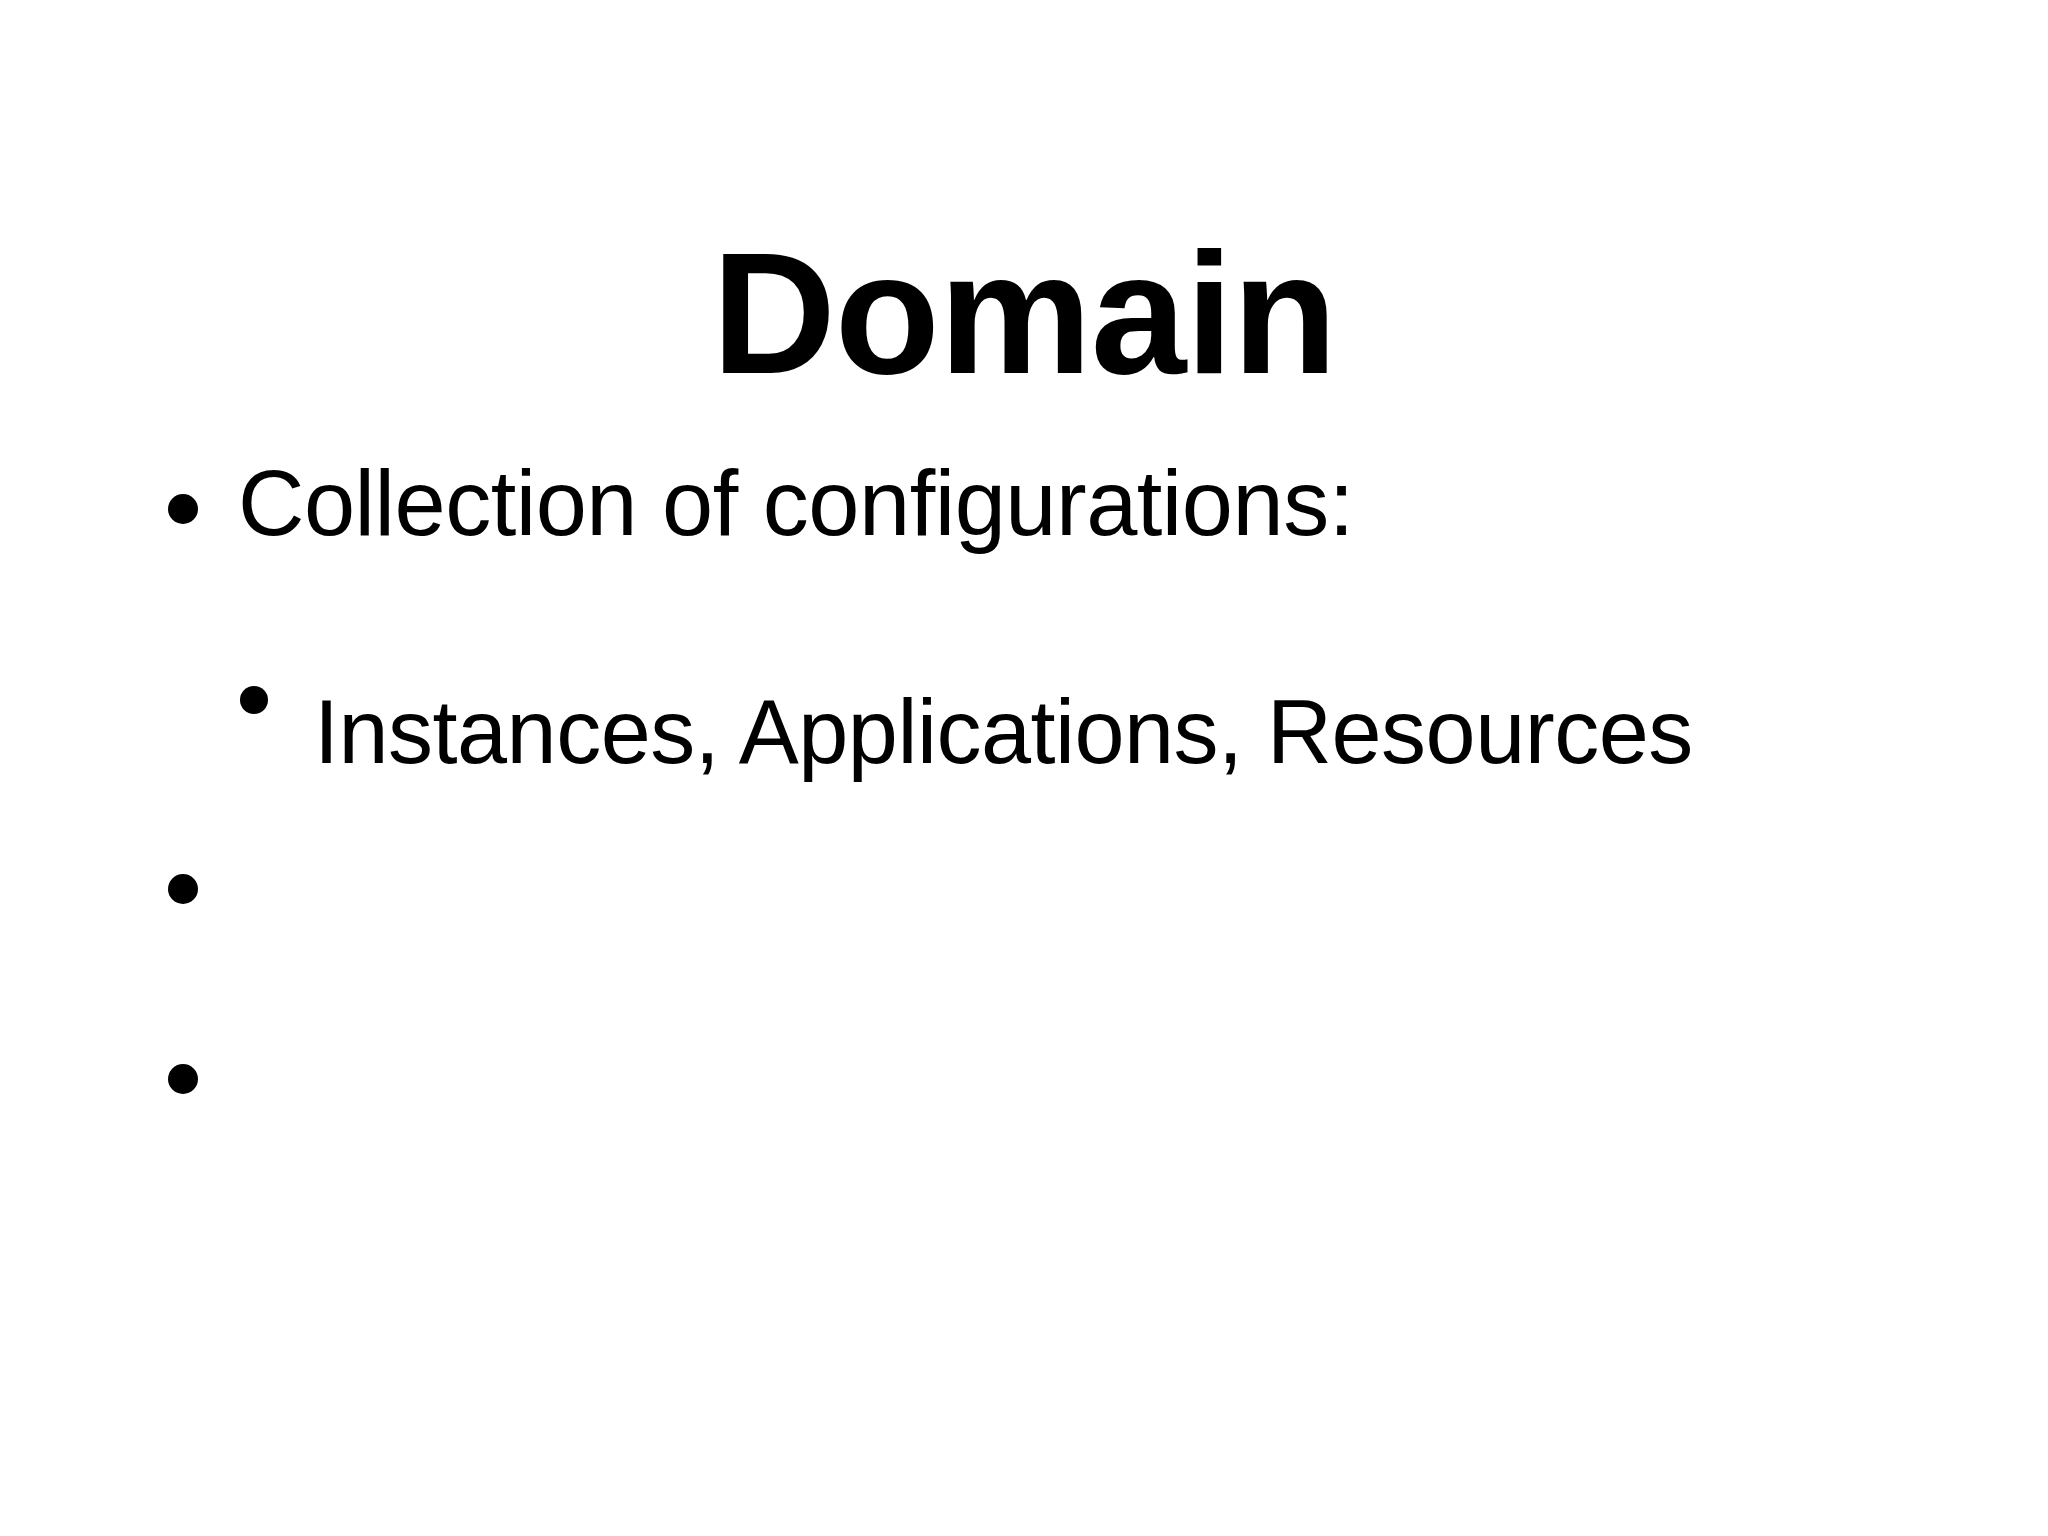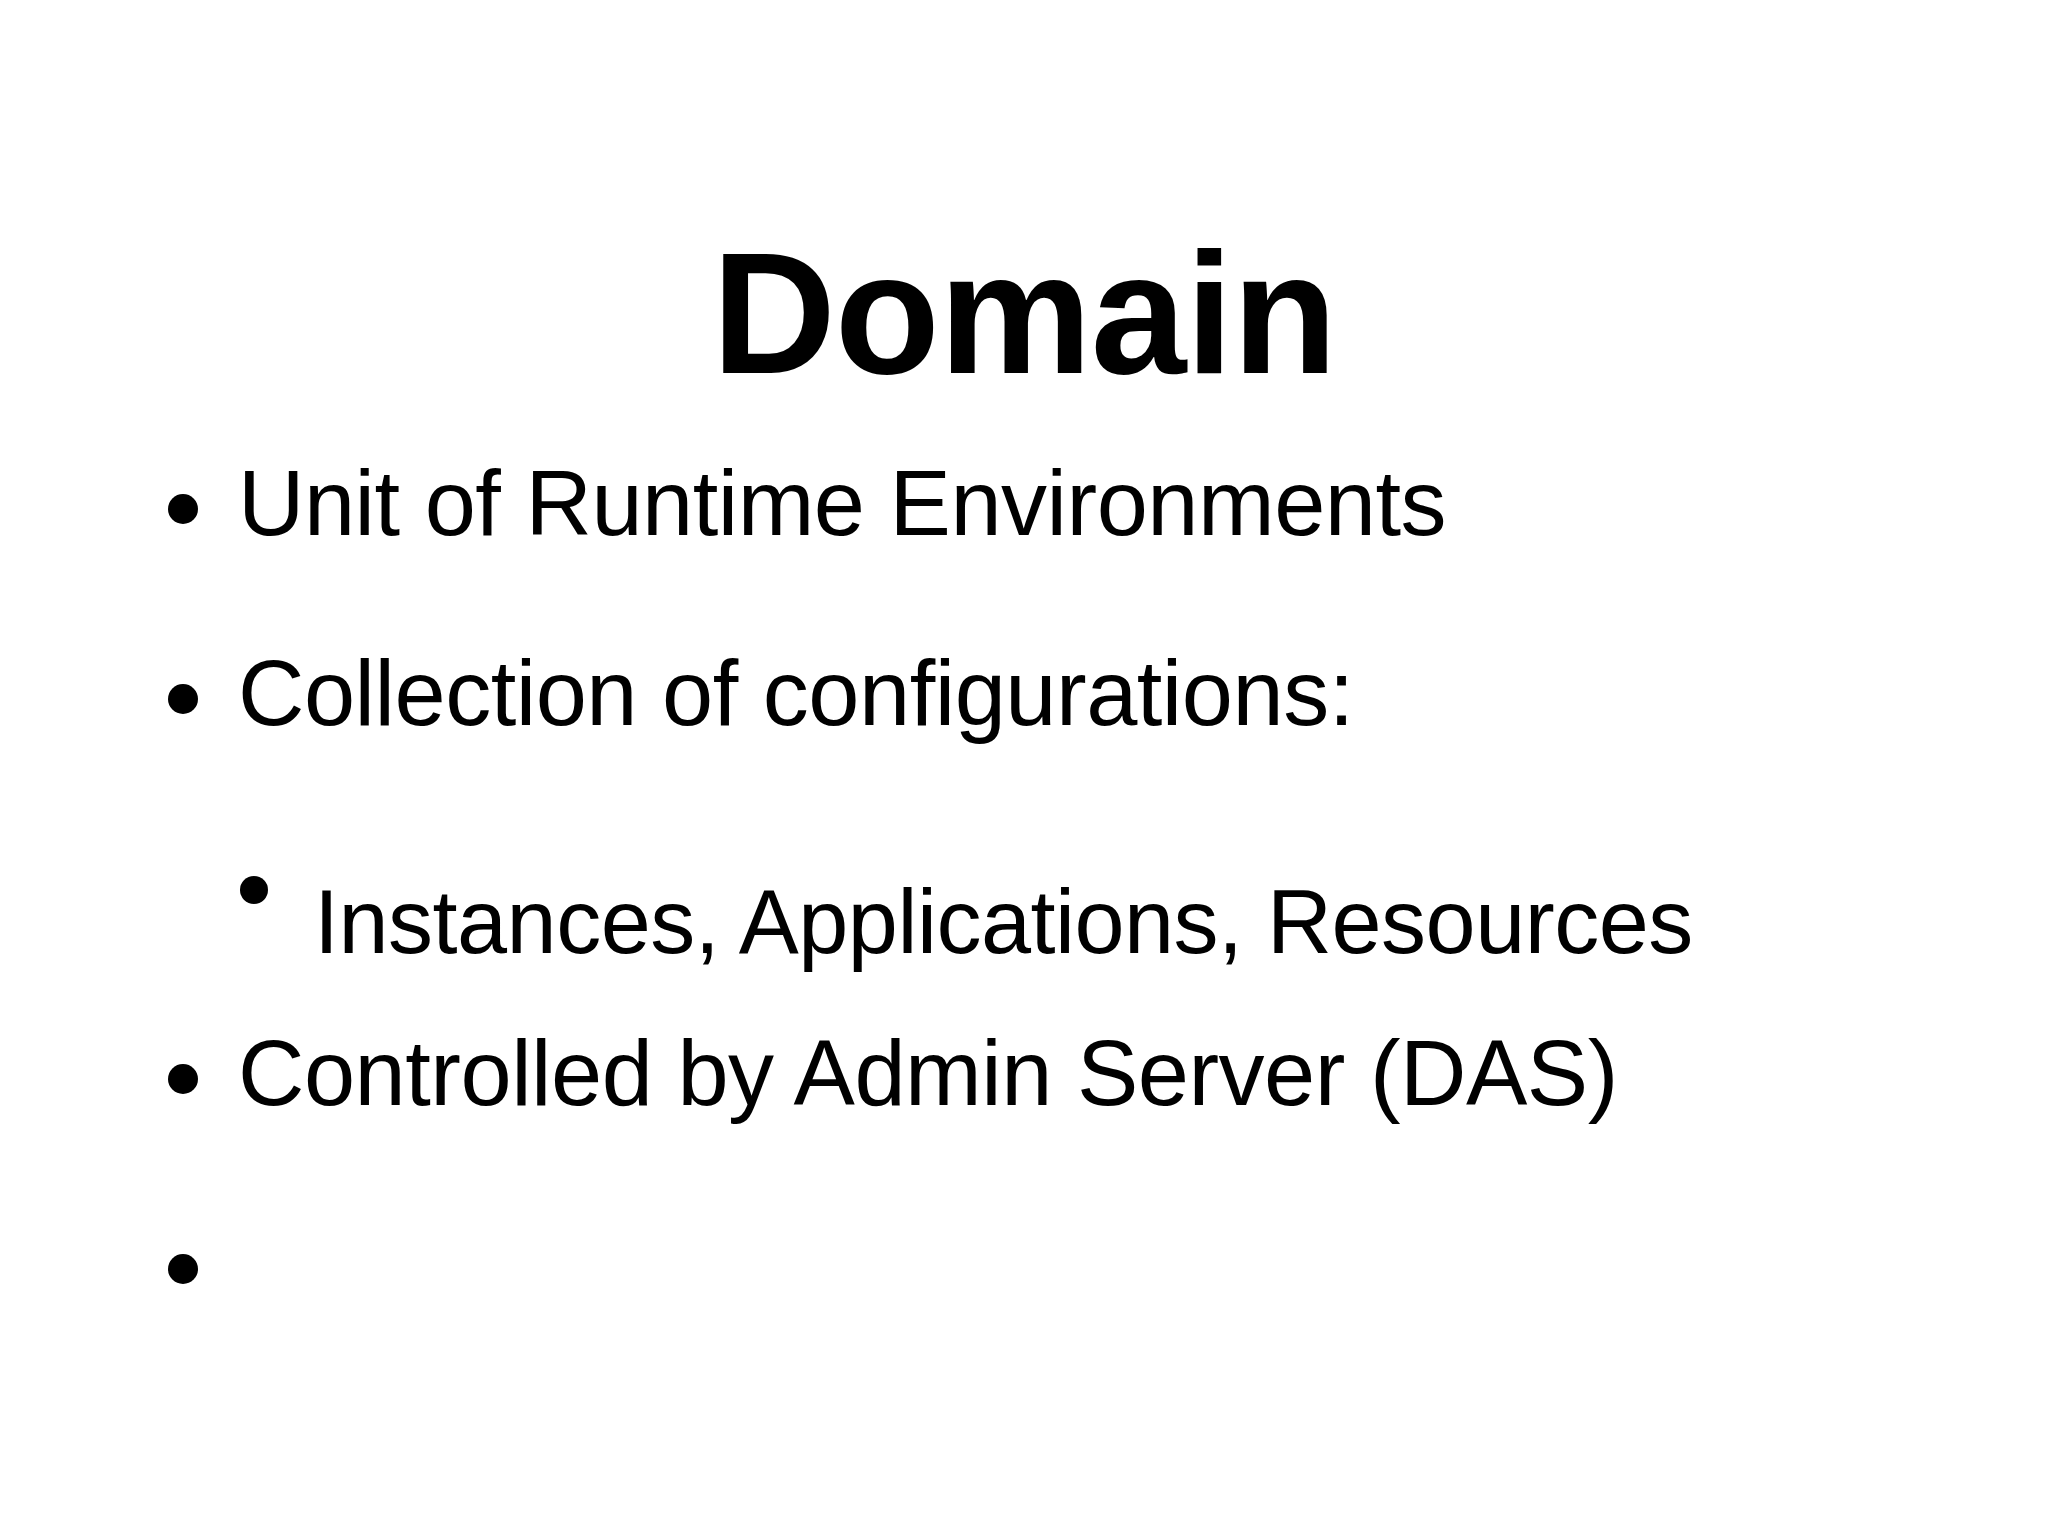--- a/index.html
+++ b/index.html
@@ -103,38 +103,33 @@
 </style>
 </head>
 <body>
 
 <div class="slide">
 
   <h1 class="slide-title">Domain</h1>
 
   <div class="bullet-list">
 
-    <div class="bullet-row level-1">
-      <span class="bullet-marker"></span>
-      <span class="bullet-text">Unit of Runtime Environments</span>
-    </div>
 
     <div class="bullet-row level-1">
       <span class="bullet-marker"></span>
       <span class="bullet-text">Collection of configurations:</span>
     </div>
 
     <div class="bullet-row level-2">
       <span class="bullet-marker"></span>
       <span class="bullet-text">Instances, Applications, Resources</span>
     </div>
 
     <div class="bullet-row level-1">
       <span class="bullet-marker"></span>
-      <span class="bullet-text">Controlled by Admin Server (DAS)</span>
     </div>
 
     <div class="bullet-row level-1">
       <span class="bullet-marker"></span>
     </div>
 
   </div>
 </div>
 
 </body></html>

